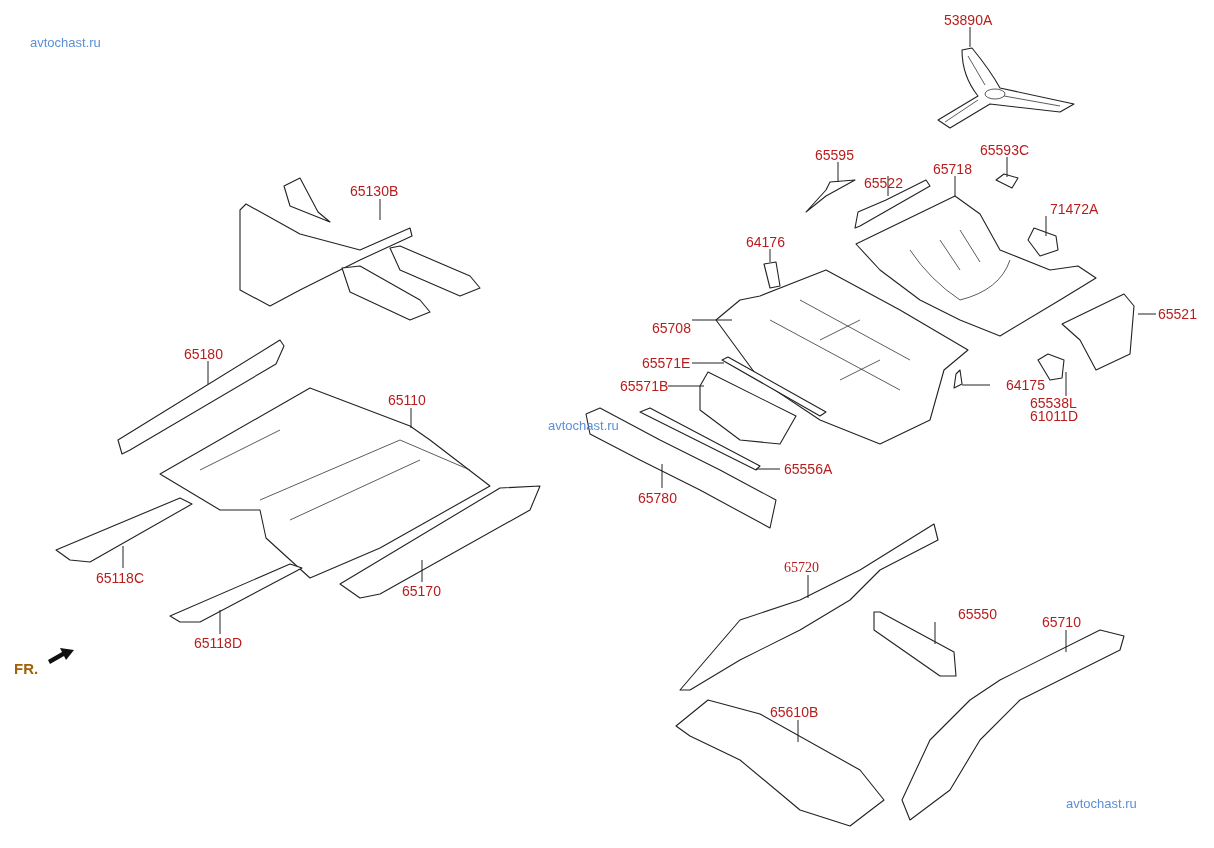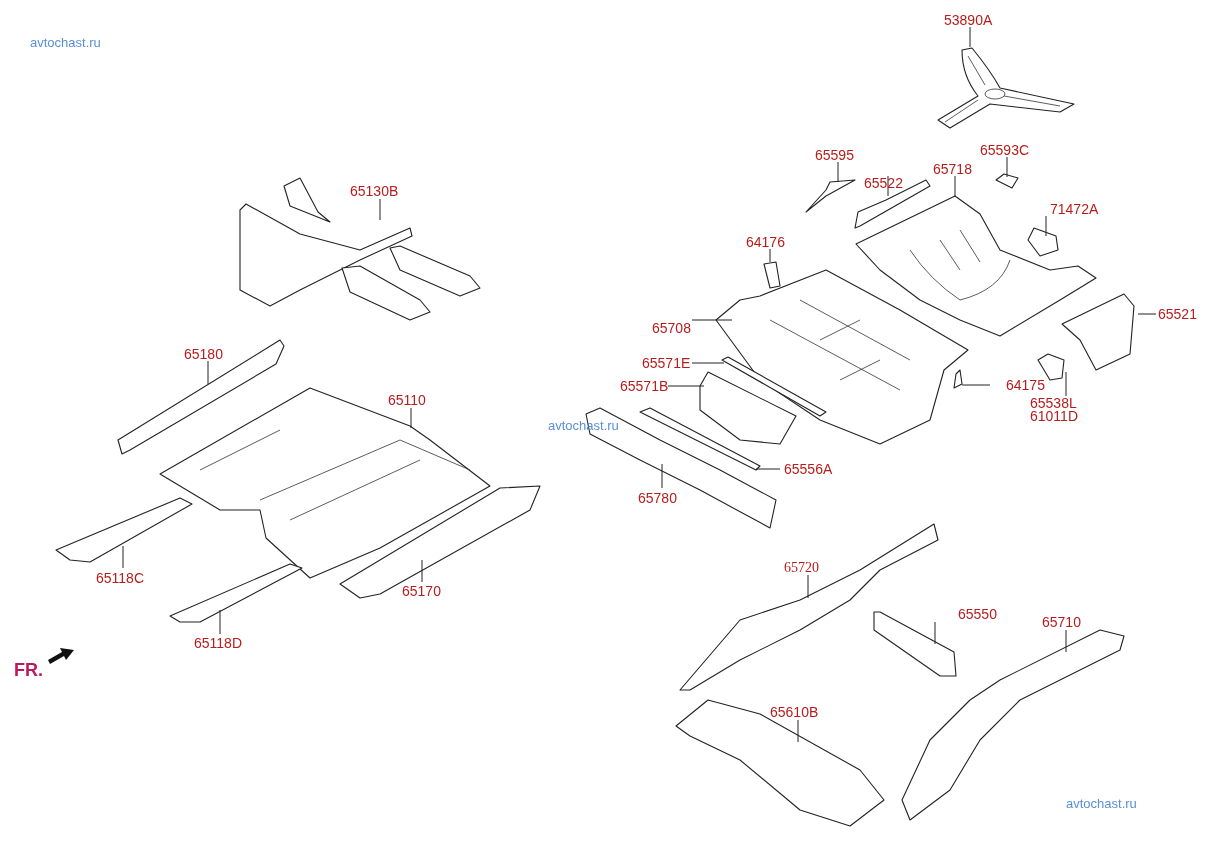--- a/index.html
+++ b/index.html
@@ -1,20 +1,20 @@
 <!DOCTYPE html>
 <html><head>
 <meta charset="utf-8">
 <style>
   html, body { margin:0; padding:0; background:#ffffff; }
   body { width:1214px; height:848px; position:relative; overflow:hidden; font-family:"Liberation Sans", sans-serif; }
   #canvas { position:absolute; left:0; top:0; width:1214px; height:848px; }
   .lbl { position:absolute; font-size:14px; color:#b91c1c; line-height:16px; white-space:nowrap; }
   .wm { position:absolute; font-size:13px; color:#5b8fd6; line-height:20px; }
-  .fr { position:absolute; font-size:18px; font-weight:bold; color:#be185d; }
+  .fr { position:absolute; font-size:15px; font-weight:bold; color:#a16207; }
   svg .part { fill:#fff; stroke:#222; stroke-width:1.1; stroke-linejoin:round; }
   svg .det { fill:none; stroke:#333; stroke-width:0.8; }
   svg .lead { stroke:#222; stroke-width:1; fill:none; }
 </style>
 </head>
 <body>
 
 <div id="canvas">
 <svg width="1214" height="848" viewBox="0 0 1214 848">
 

